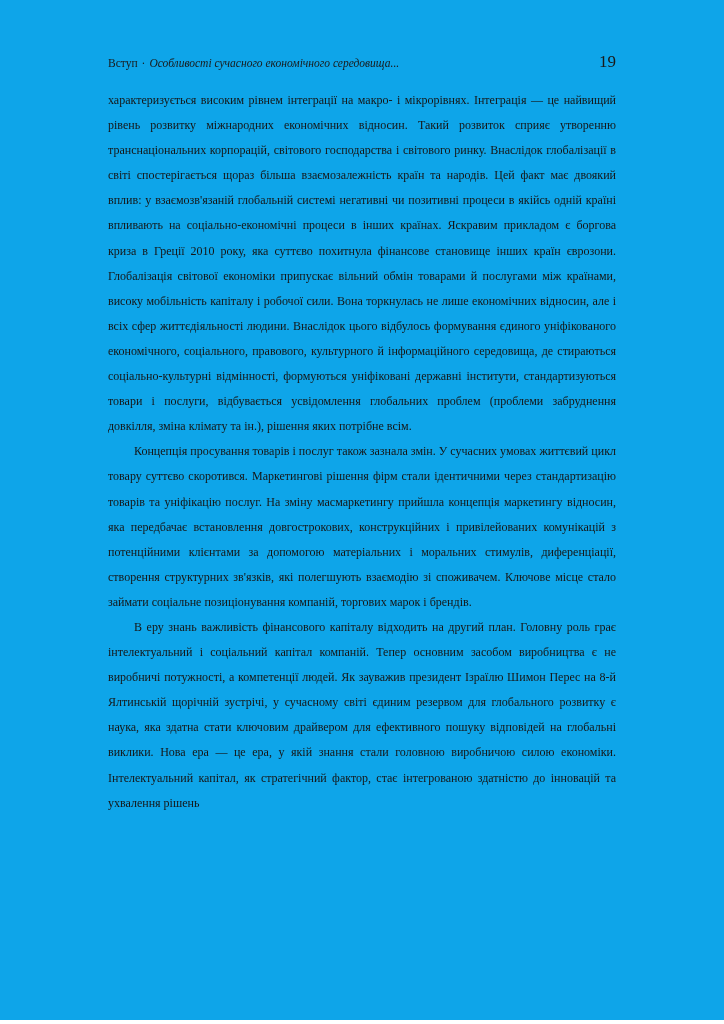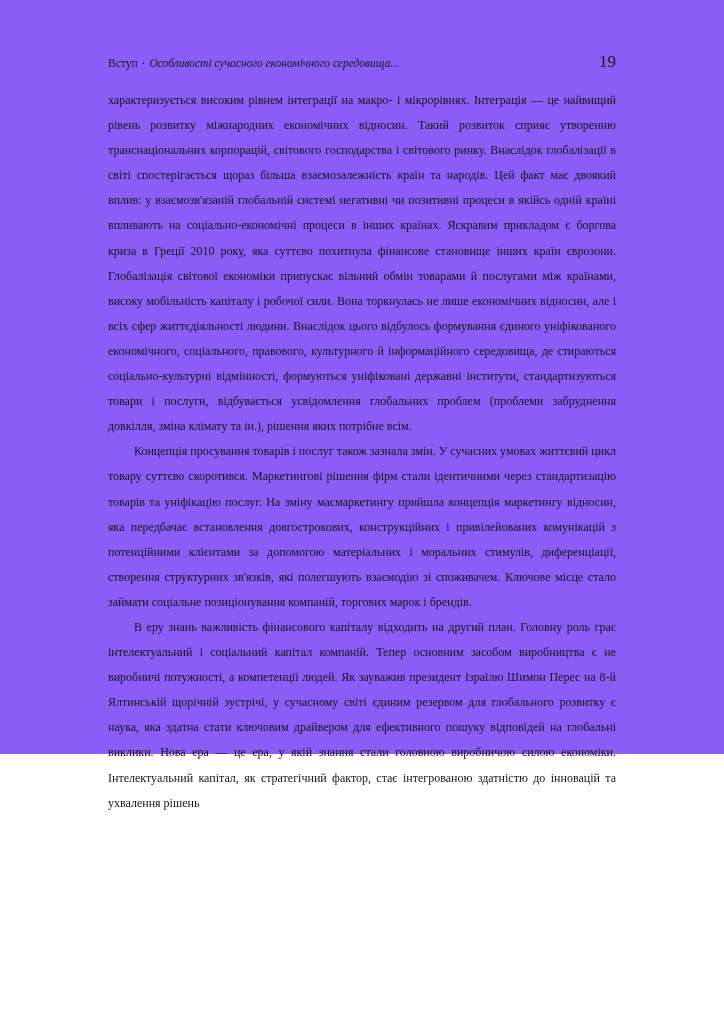--- a/index.html
+++ b/index.html
@@ -13,22 +13,22 @@
     position: relative;
     font-family: "Liberation Serif", serif;
     color: #1a1a1a;
     overflow: hidden;
   }
   .page {
     position: absolute;
     left: 0;
     top: 0;
     width: 724px;
-    height: 754px;
-    background: #8b5cf6;
+    height: 1020px;
+    background: #0ea5e9;
   }
   .header {
     position: absolute;
     left: 108px;
     top: 52px;
     width: 508px;
     display: flex;
     align-items: baseline;
     justify-content: space-between;
     font-size: 11.5px;

